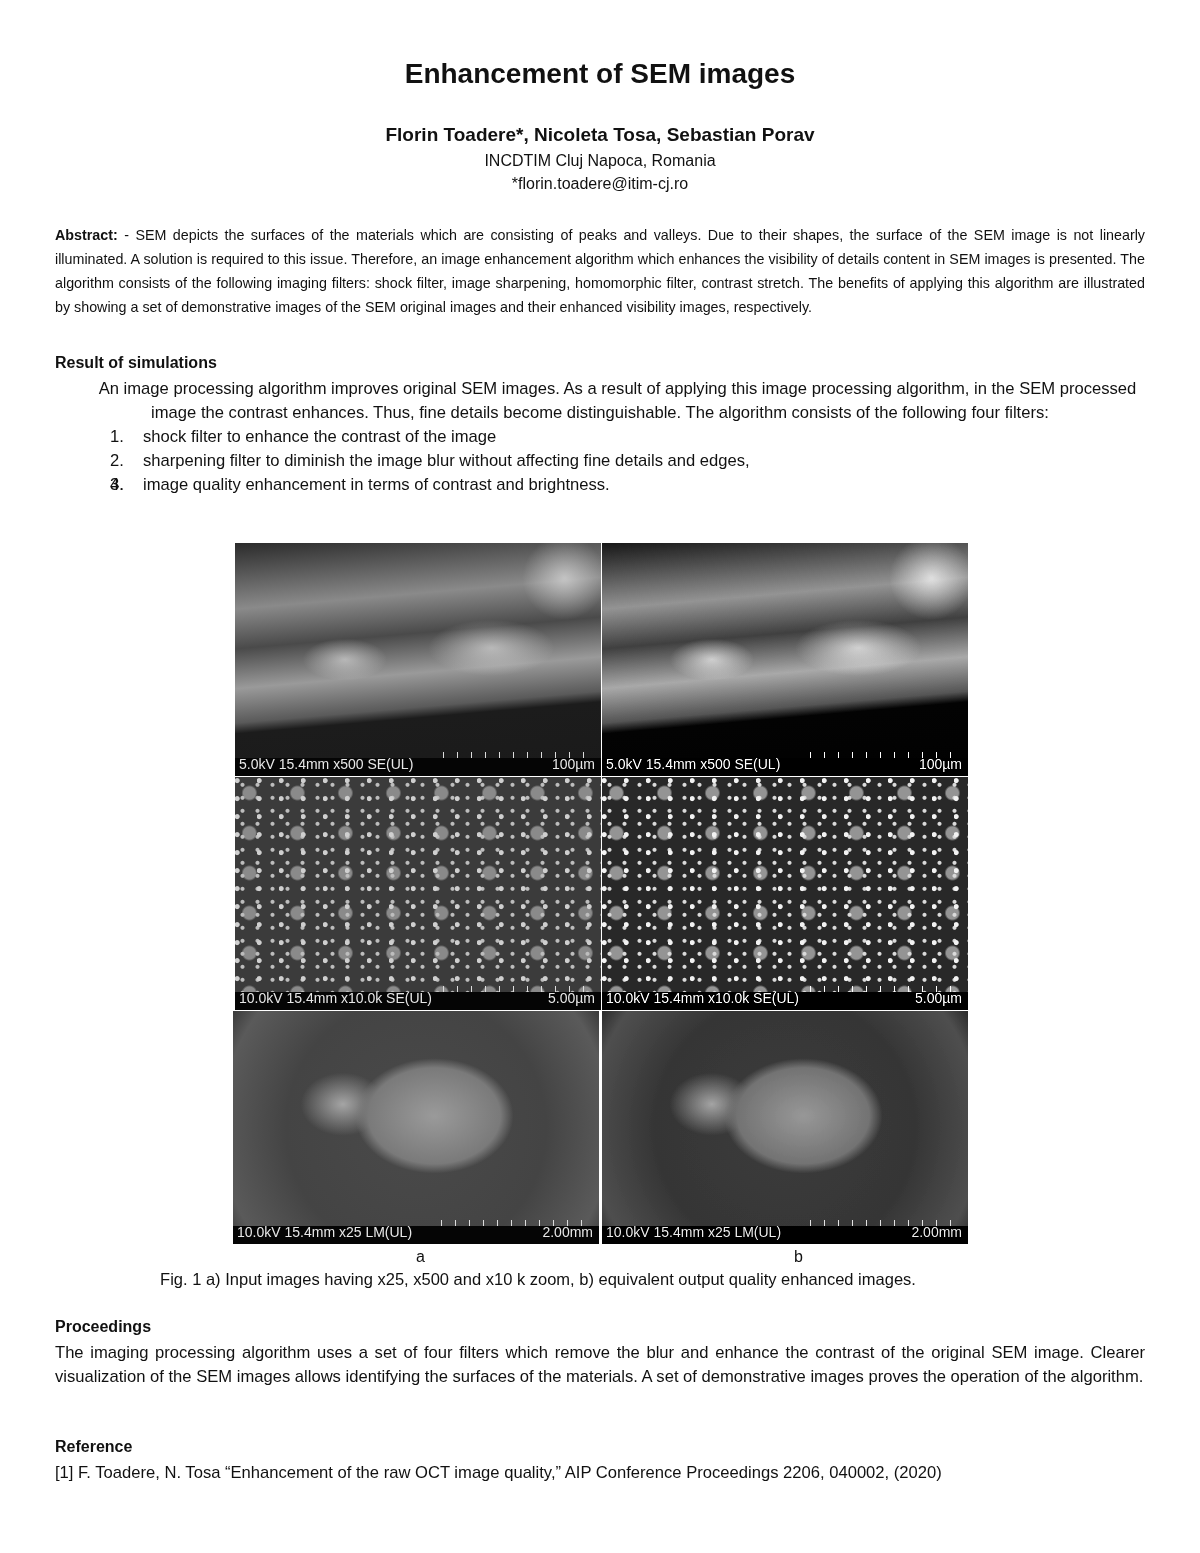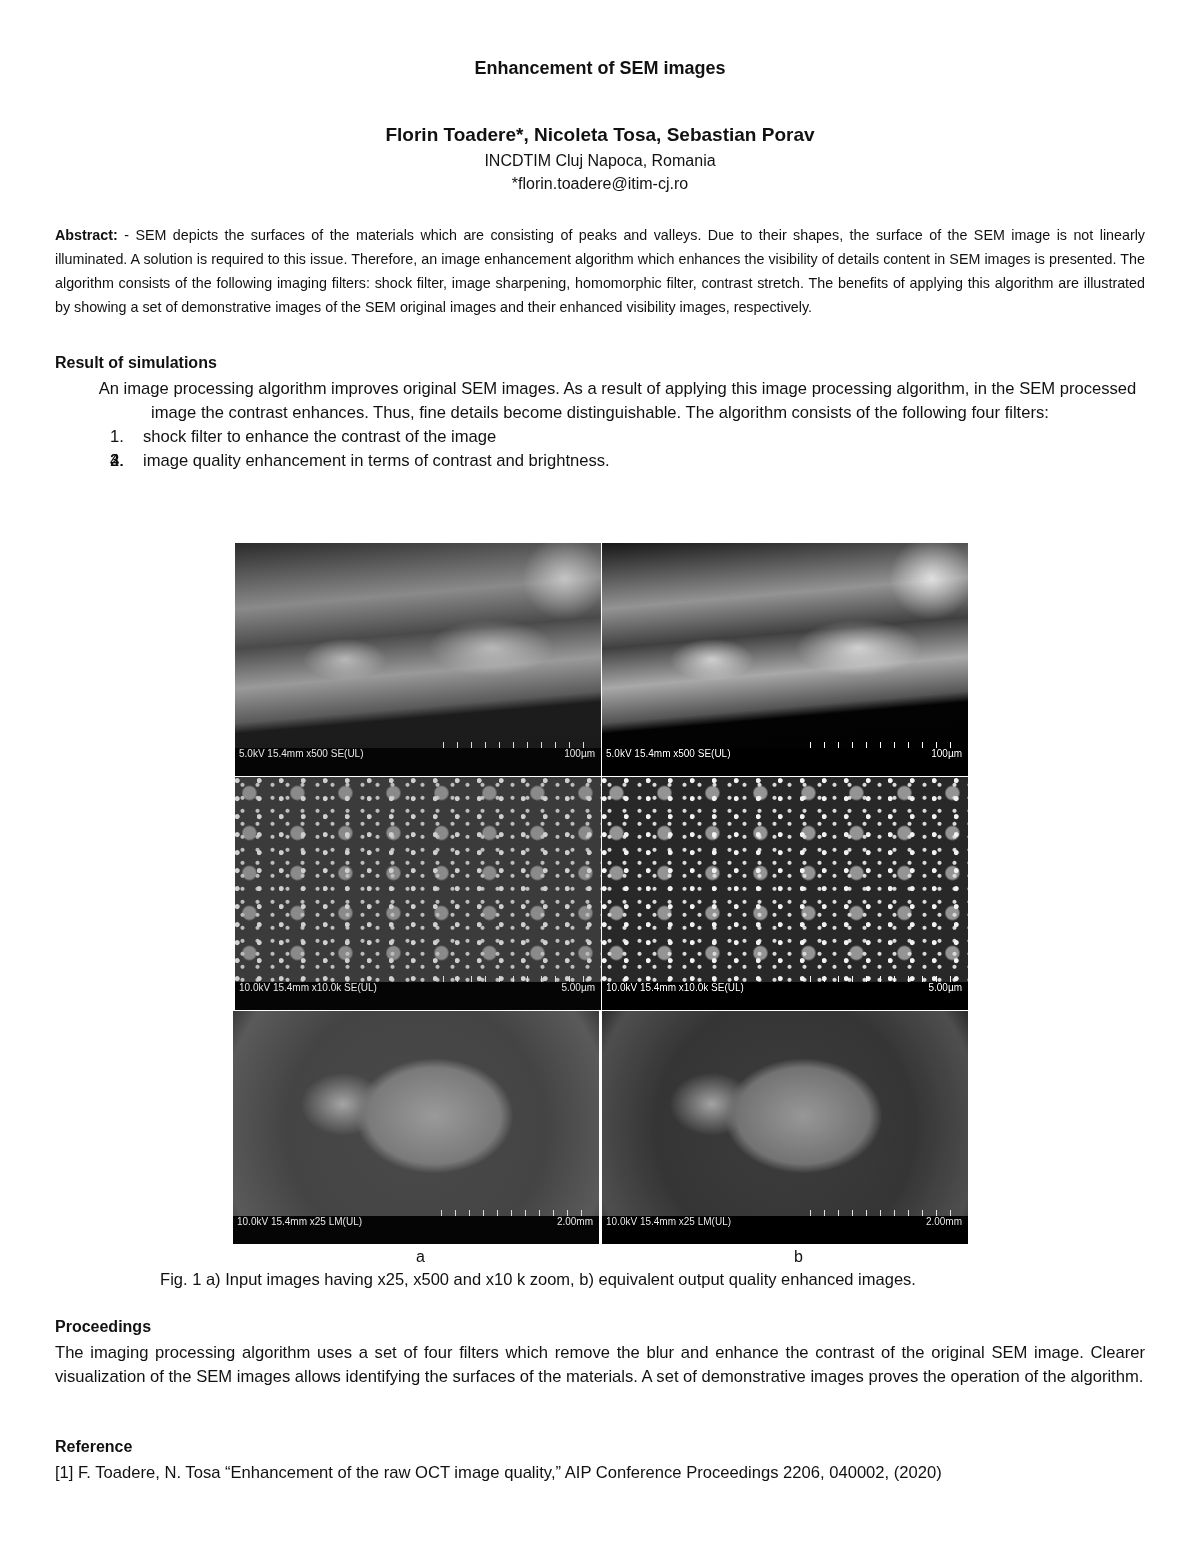--- a/index.html
+++ b/index.html
@@ -1,34 +1,34 @@
 <!DOCTYPE html>
 <html><head>
 <meta charset="utf-8">
 <style>
   html, body { margin:0; padding:0; background:#ffffff; }
   body { width:1200px; height:1553px; position:relative; overflow:hidden;
          font-family:"Liberation Sans", "DejaVu Sans", sans-serif; color:#111; }
   .abs { position:absolute; }
-  .title { top:58px; left:0; width:1200px; text-align:center; font-size:18px; font-weight:bold; }
+  .title { top:58px; left:0; width:1200px; text-align:center; font-size:28px; font-weight:bold; }
   .authors { top:124px; left:0; width:1200px; text-align:center; font-size:19px;font-weight:bold; }
   .affil { top:152px; left:0; width:1200px; text-align:center; font-size:16px; }
   .email { top:175px; left:0; width:1200px; text-align:center; font-size:16px; }
   .abstract { top:223px; left:55px; width:1090px; font-size:14.3px; line-height:24px; text-align:justify; }
   .abstract b { font-weight:bold; }
   .h2 { left:55px; font-size:16px; font-weight:bold; }
   .para { left:55px; width:1090px; font-size:16.6px; line-height:24px; }
   .para .indent { display:inline-block; width:35px; }
   ol.filters { position:absolute; top:425px; left:55px; margin:0; padding:0; list-style:none; font-size:16.6px; line-height:24px; }
   ol.filters li { position:relative; padding-left:88px; }
   ol.filters li .num { position:absolute; left:55px; }
   .fig { top:543px; left:233px; width:736px; height:701px; }
   .panel { position:absolute; width:366px; height:233px; overflow:hidden; background:#3a3a3a; }
-  .panel .infobar { position:absolute; left:0; bottom:0; width:100%; height:28px; background:#050505;
-                    color:#e8e8e8; font-size:10px; line-height:12px; font-family:"Liberation Sans", sans-serif; }
+  .panel .infobar { position:absolute; left:0; bottom:0; width:100%; height:18px; background:#050505;
+                    color:#e8e8e8; font-size:14px; line-height:12px; font-family:"Liberation Sans", sans-serif; }
   .panel .infobar .params { position:absolute; left:4px; }
   .panel .infobar .scale { position:absolute; right:6px; }
   .panel .infobar .ticks { position:absolute; right:8px; top:-6px; width:150px; height:6px;
      background:repeating-linear-gradient(90deg, #ddd 0 1px, transparent 1px 14px); }
   .sem1 { background:
       radial-gradient(ellipse 60px 30px at 30% 50%, rgba(240,240,240,.55), transparent 70%),
       radial-gradient(ellipse 90px 40px at 70% 45%, rgba(230,230,230,.6), transparent 70%),
       radial-gradient(ellipse 60px 60px at 90% 15%, rgba(255,255,255,.5), transparent 70%),
       linear-gradient(175deg, #2b2b2b 0%, #8a8a8a 25%, #4a4a4a 40%, #9a9a9a 55%, #5a5a5a 68%, #1c1c1c 72%, #1a1a1a 100%); }
   .sem1.b { filter:contrast(1.25) brightness(1.05); }
@@ -56,21 +56,21 @@
 <div class="abs affil">INCDTIM Cluj Napoca, Romania</div>
 <div class="abs email">*florin.toadere@itim-cj.ro</div>
 
 <div class="abs abstract"><b>Abstract:</b><span> - SEM depicts the surfaces of the materials which are consisting of peaks and valleys. Due to their shapes, the surface of the SEM image is not linearly illuminated. A solution is required to this issue. Therefore, an image enhancement algorithm which enhances the visibility of details content in SEM images is presented. The algorithm consists of the following imaging filters: shock filter, image sharpening, homomorphic filter, contrast stretch. The benefits of applying this algorithm are illustrated by showing a set of demonstrative images of the SEM original images and their enhanced visibility images, respectively.</span></div>
 
 <div class="abs h2" style="top:354px;">Result of simulations</div>
 <div class="abs para" style="top:377px;text-align:center;"><span class="indent"></span><span>An image processing algorithm improves original SEM images. As a result of applying this image processing algorithm, in the SEM processed image the contrast enhances. Thus, fine details become distinguishable. The algorithm consists of the following four filters:</span></div>
 
 <ol class="filters">
   <li><span class="num">1.</span><span>shock filter to enhance the contrast of the image</span></li>
-  <li><span class="num">2.</span></li>
+  <li><span class="num">2.</span><span>sharpening filter to diminish the image blur without affecting fine details and edges,</span></li>
   <li><span class="num">3.</span></li>
   <li><span class="num">4.</span><span>image quality enhancement in terms of contrast and brightness.</span></li>
 </ol>
 
 <div class="abs fig">
 
   <div class="panel sem1" style="left:2px; top:0;">
     <div class="infobar">
       <span class="ticks"></span>
       <span class="params">5.0kV 15.4mm x500 SE(UL)</span>

